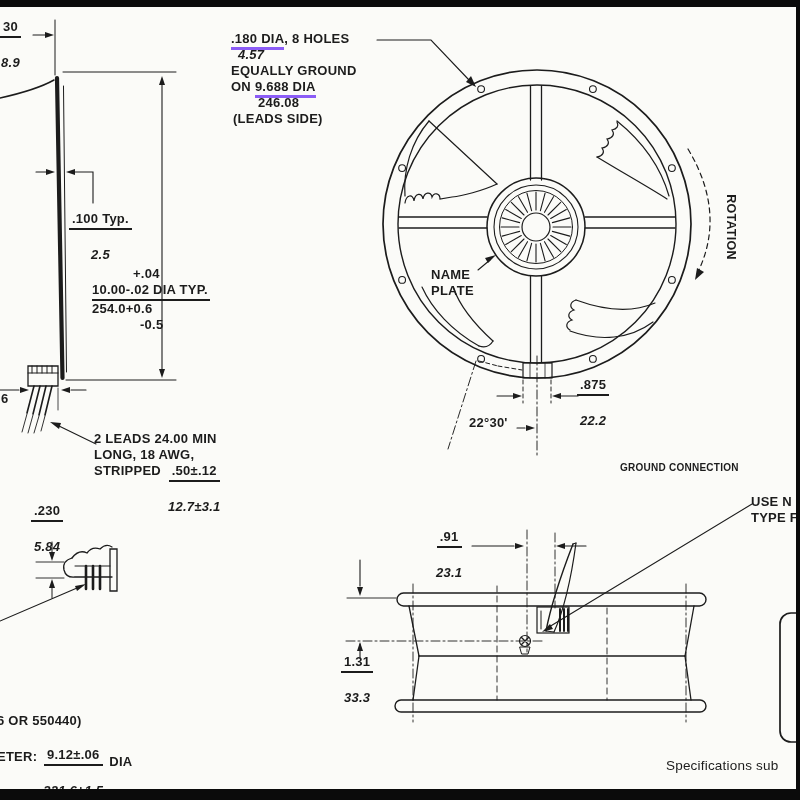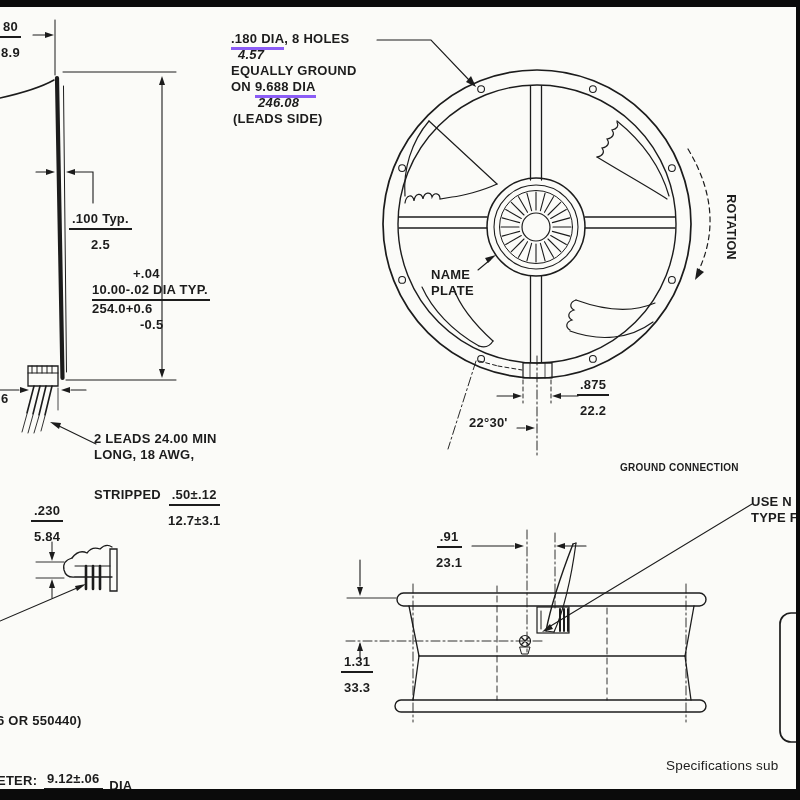--- a/index.html
+++ b/index.html
@@ -6,24 +6,24 @@
   .sheet{position:relative;width:800px;height:800px;background:#fbfbf8;overflow:hidden;
          font-family:"Liberation Sans",sans-serif;color:#1c1c1c;}
   .bar{position:absolute;background:#0b0b0b;}
   .bar.top{left:0;top:0;width:800px;height:7px;}
   .bar.bottom{left:0;top:789px;width:800px;height:11px;}
   .bar.right{left:796px;top:0;width:4px;height:800px;}
   svg.linework{position:absolute;left:0;top:0;}
   .lbl{position:absolute;font-size:13px;font-weight:700;letter-spacing:.25px;line-height:16px;white-space:nowrap;}
   .frac{display:inline-flex;flex-direction:column;align-items:center;vertical-align:top;}
   .frac .num{border-bottom:2px solid #1c1c1c;padding:0 3px 1px;}
-  .frac .den{padding-top:7px;}
+  .frac .den{padding-top:17px;font-style:italic;}
   .u{border-bottom:3px solid #8b5cf6;padding-bottom:1px;}
-  .row{display:flex;align-items:flex-start;gap:7px;margin-top:24px;}
-  .ind1{margin-left:7px;font-style:italic;} .ind2{margin-left:27px;font-style:italic;} .ind3{margin-left:2px;}
+  .row{display:flex;align-items:flex-start;gap:7px;}
+  .ind1{margin-left:7px;font-style:italic;} .ind2{margin-left:27px;} .ind3{margin-left:2px;}
   .rot{transform:rotate(90deg);transform-origin:center;width:66px;text-align:center;font-size:12.5px;}
   .foot{font-weight:500;letter-spacing:.2px;font-size:13.5px;}
   .dia-tol{margin-left:41px;margin-top:12px;}
   .dia-main{border-bottom:2px solid #1c1c1c;padding-bottom:1px;padding-right:2px;display:inline-block;}
   .dia-m2{margin-left:48px;}
 </style>
 </head>
 <body>
 
 <div class="sheet">
@@ -213,21 +213,21 @@
         <path d="M360,644 V658" stroke-width="1.1"></path>
         <path d="M360,642 l-3,9 h6 z" fill="#1c1c1c" stroke="none"></path>
       </g>
     </g>
 
     <rect x="780" y="613" width="42" height="129" rx="11" stroke-width="1.7"></rect>
   </svg>
 
   <div class="lbl" style="left:0;top:19px">
     <span class="frac">
-        <span class="num">80</span>
+        <span class="num">30</span>
         <span class="den">8.9</span>
       </span>
   </div>
 
   <div class="lbl" style="left:231px;top:31px">
     <div><span class="u">.180 DIA</span><span>, 8 HOLES</span></div>
     <div class="ind1">4.57</div>
     <div>EQUALLY GROUND</div>
     <div><span>ON </span><span class="u">9.688 DIA</span></div>
     <div class="ind2">246.08</div>

